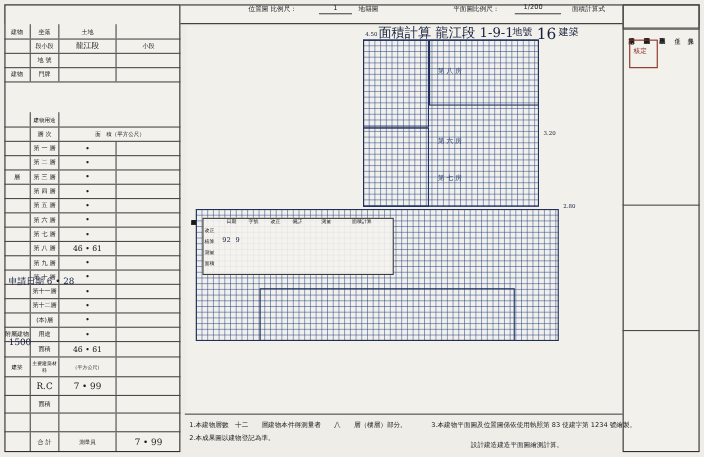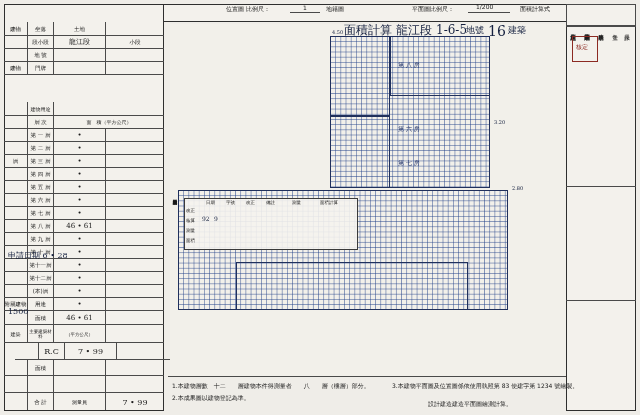--- a/index.html
+++ b/index.html
@@ -311,21 +311,21 @@
         <div class="cellc" style="font-size:5px;">建築</div>
       </div>
     <div class="lc2">
         <div class="cellc" style="font-size:4.5px;">主要建築材料</div>
       </div>
     <div class="lc3">
         <div class="cellc" style="font-size:4.5px;">（平方公尺）</div>
       </div>
     <div class="lc4"></div>
   </div>
-  <div class="lrow" style="left:4px;top:343px;height:17px;margin-left:11px;">
+  <div class="lrow" style="left:4px;top:343px;height:17px;">
     <div class="lc1"></div>
     <div class="lc2">
         <div class="cellc hand" style="font-size:8px;">R.C</div>
       </div>
     <div class="lc3">
         <div class="cellc hand" style="font-size:8px;">7 • 99</div>
       </div>
     <div class="lc4"></div>
   </div>
   <div class="lrow" style="left:4px;top:360px;height:16px;">
@@ -355,21 +355,21 @@
       </div>
   </div>
 
   <div class="txt hand" style="left:8px;top:252px;font-size:8px;writing-mode:horizontal-tb;">申請日期 6 • 28</div>
   <div class="txt hand" style="left:8px;top:308px;font-size:8px;">1500</div>
 
   <div class="gridpaper" id="grid-zone" style="position:absolute;left:170px;top:24px;width:396px;height:352px;"></div>
 
   <div class="txt hand" style="left:344px;top:24px;font-size:12px;">面積計算</div>
   <div class="txt hand" style="left:396px;top:24px;font-size:12px;">龍江段</div>
-  <div class="txt hand" style="left:436px;top:24px;font-size:12px;">1-6-5</div>
+  <div class="txt hand" style="left:436px;top:24px;font-size:12px;">1-9-1</div>
   <div class="txt hand" style="left:466px;top:26px;font-size:9px;">地號</div>
   <div class="txt hand" style="left:488px;top:24px;font-size:14px;">16</div>
   <div class="txt hand" style="left:508px;top:26px;font-size:9px;">建築</div>
 
   <div class="gridpaper dark" style="left:330px;top:36px;width:160px;height:152px;"></div>
   <div class="plan" style="left:330px;top:36px;width:160px;height:152px;"></div>
   <div class="plan" style="left:330px;top:36px;width:60px;height:80px;border-width:1.2px;"></div>
   <div class="plan" style="left:390px;top:36px;width:100px;height:60px;border-width:1.2px;"></div>
   <div class="plan" style="left:330px;top:116px;width:60px;height:72px;border-width:1.2px;"></div>
   <div class="txt" style="left:398px;top:62px;font-size:6px;color:#1d2f66;">第 八 房</div>

